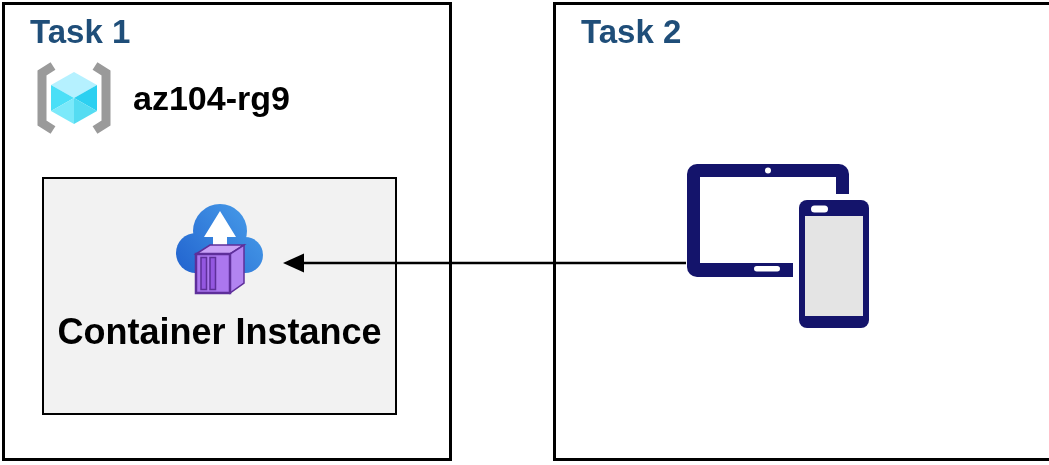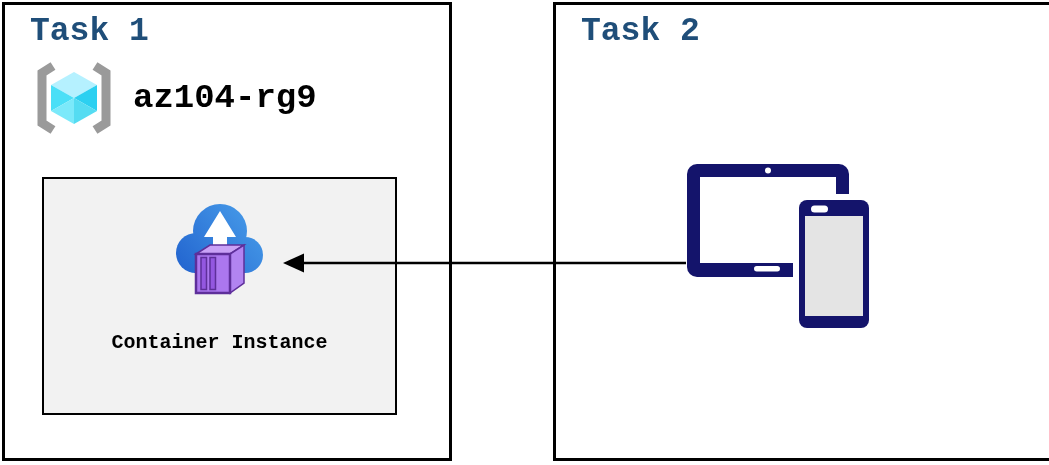--- a/index.html
+++ b/index.html
@@ -1,38 +1,38 @@
 <!DOCTYPE html>
 <html><head>
 <meta charset="utf-8">
 <style>
   html,body{margin:0;padding:0;background:#ffffff;}
   .canvas{
     position:relative;width:1049px;height:465px;background:#ffffff;
-    font-family:Liberation Mono, monospace;overflow:hidden;
+    font-family:Liberation Sans, sans-serif;overflow:hidden;
   }
   .task-box{
     position:absolute;top:2px;height:459px;background:#ffffff;
     border:3px solid #000000;box-sizing:border-box;
   }
   .task1{left:2px;width:450px;}
   .task2{left:553px;width:540px;}
   .task-title{
     position:absolute;top:8px;left:25px;margin:0;
     font-size:33px;font-weight:bold;color:#1F4E79;letter-spacing:0;
   }
   .rg-row{position:absolute;top:55px;left:28px;display:flex;align-items:center;gap:18px;}
   .rg-name{font-size:34px;font-weight:bold;color:#000000;white-space:nowrap;text-align:right;}
   .ci-box{
     position:absolute;left:37px;top:172px;width:355px;height:238px;
     background:#F2F2F2;border:2px solid #000000;box-sizing:border-box;
     display:flex;flex-direction:column;align-items:center;
   }
   .ci-icon{margin-top:18px;}
-  .ci-label{margin-top:32px;font-size:20px;font-weight:bold;color:#000000;white-space:nowrap;}
+  .ci-label{margin-top:12px;font-size:36px;font-weight:bold;color:#000000;white-space:nowrap;}
   .devices-wrap{position:absolute;left:127px;top:155px;width:200px;height:172px;}
   .test-label{
     position:absolute;top:347px;left:0;width:100%;text-align:center;
     font-size:30px;font-weight:bold;color:#000000;
   }
   .arrow-svg{position:absolute;left:278px;top:244px;width:412px;height:40px;}
 </style>
 </head>
 <body>
 

